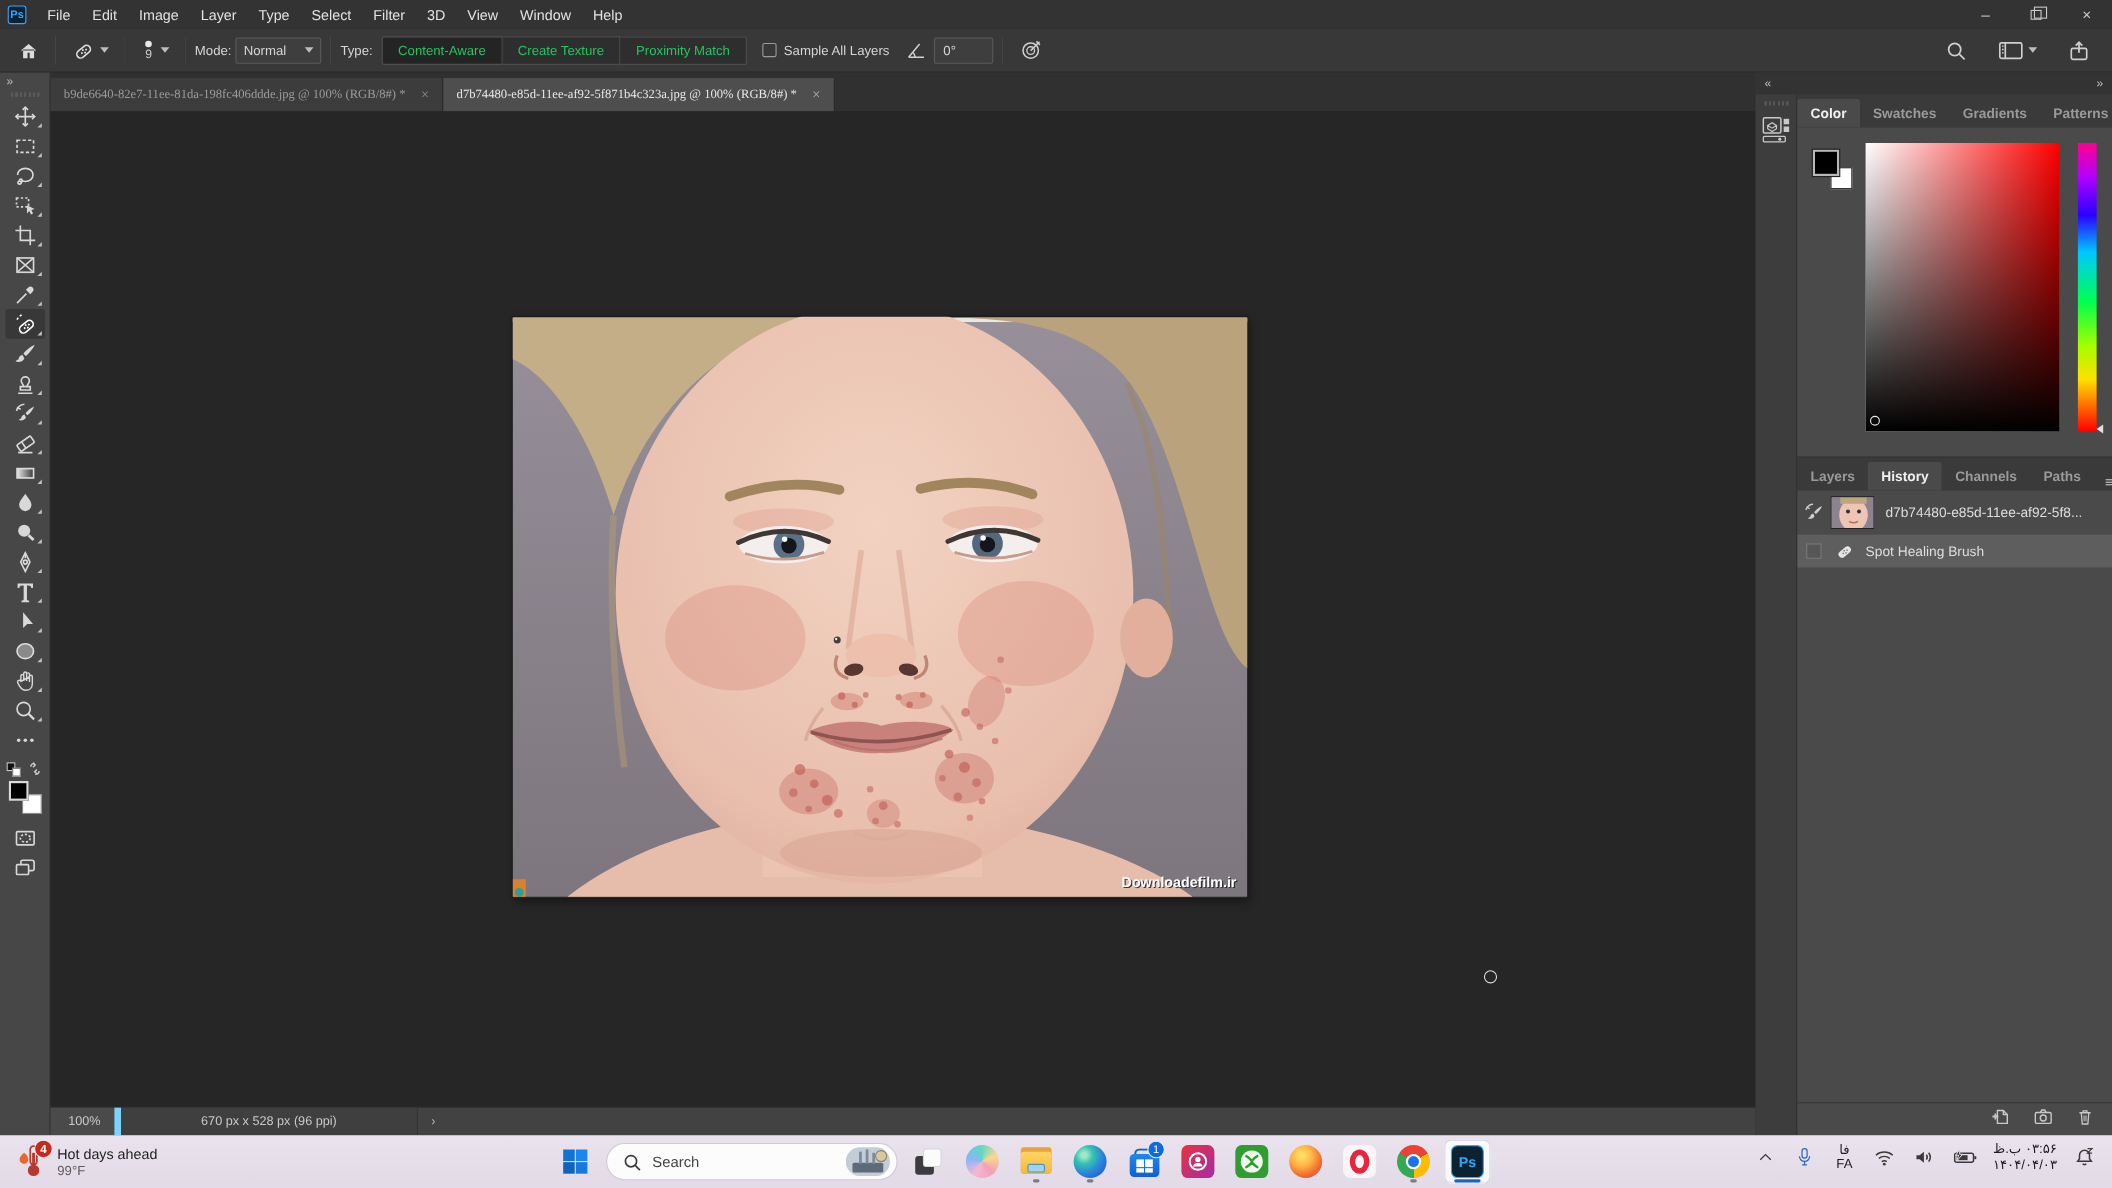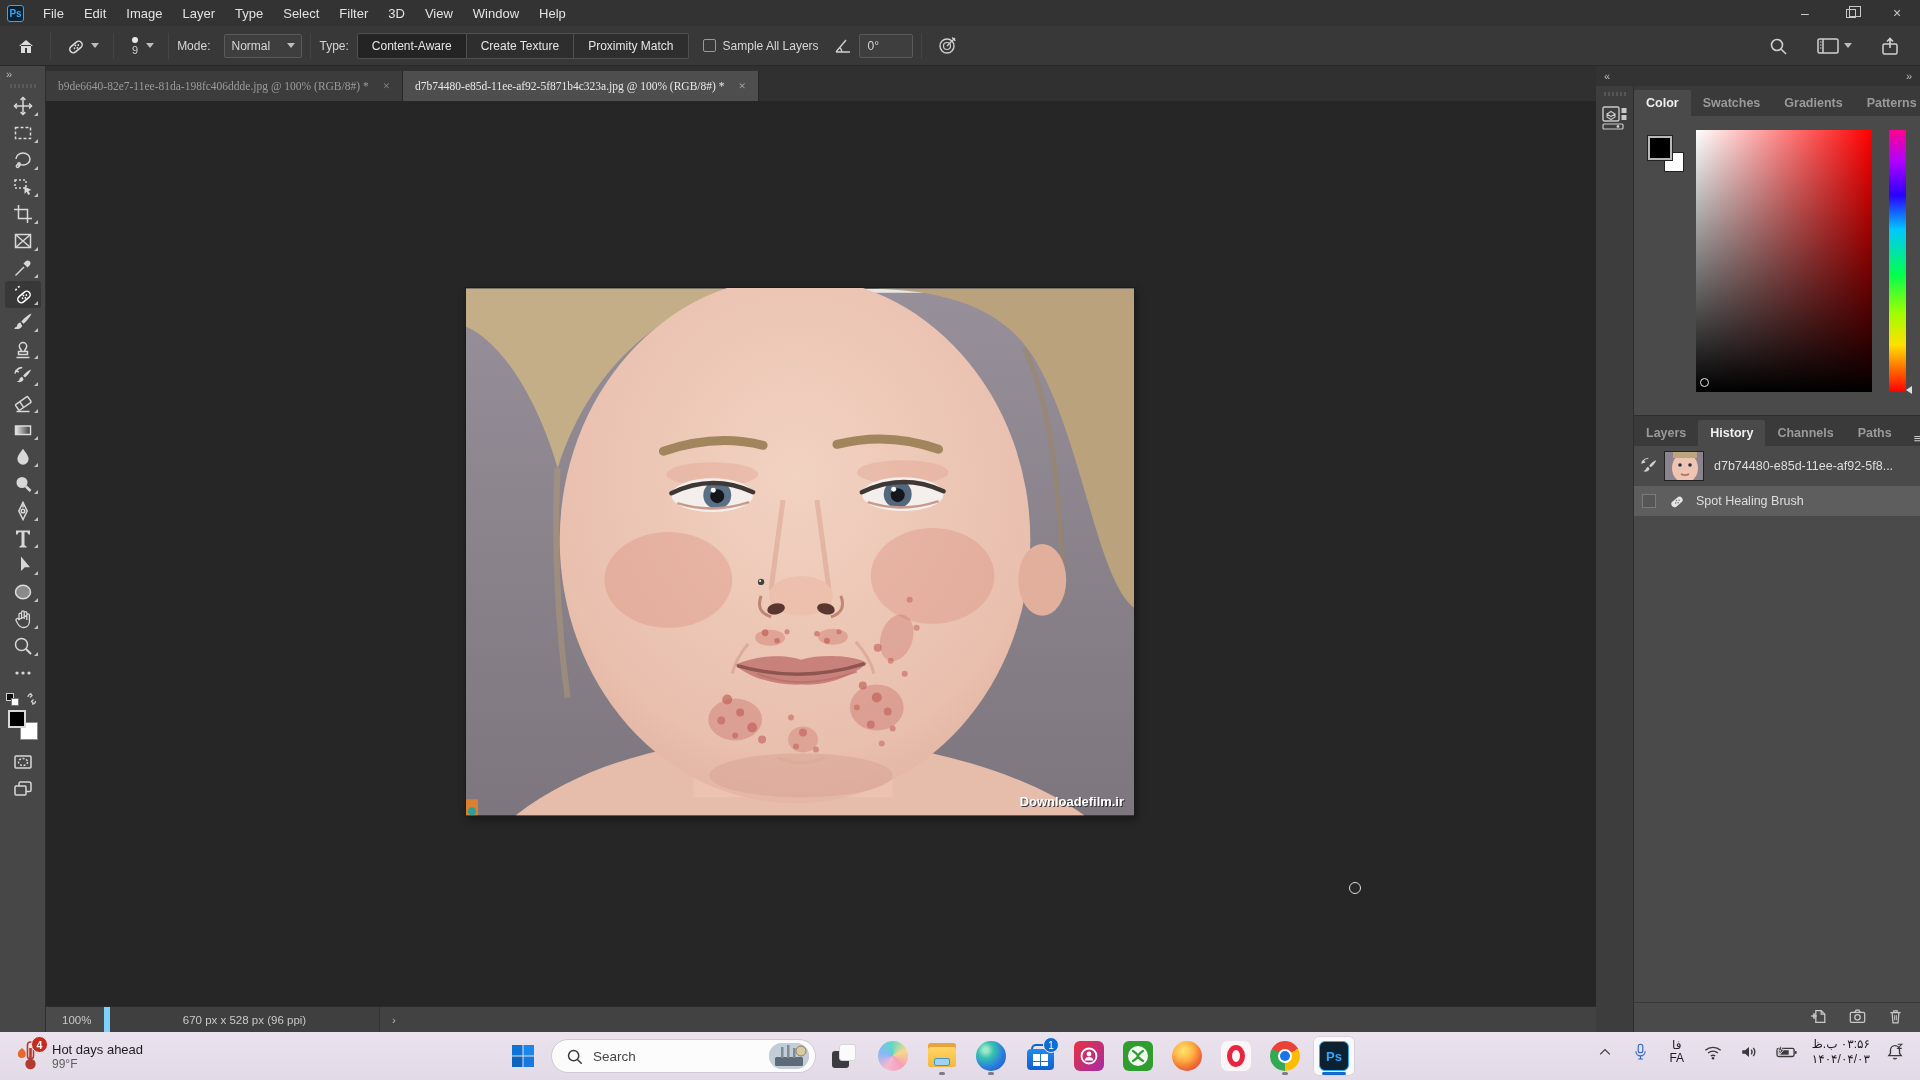--- a/index.html
+++ b/index.html
@@ -20,23 +20,23 @@
 
   
   .optionsbar{position:absolute;left:0;top:26px;width:1920px;height:40px;background:#383838;
     border-bottom:1px solid #282828;display:flex;align-items:center;color:#d6d6d6;font-size:12px;}
   .ob-sep{width:1px;height:26px;background:#2c2c2c;margin:0 8px;border-right:1px solid #454545;}
   .ob-icon{display:flex;align-items:center;justify-content:center;padding:0 6px;height:32px;border-radius:3px;}
   .chev{width:0;height:0;border-left:4px solid transparent;border-right:4px solid transparent;border-top:5px solid #bdbdbd;margin-left:4px;}
   .brush-preview{display:flex;flex-direction:column;align-items:center;line-height:10px;padding:0 4px;}
   .brush-dot{width:6px;height:6px;border-radius:50%;background:#e8e8e8;margin-bottom:2px;}
   .dropdown{display:flex;align-items:center;justify-content:space-between;background:#3e3e3e;border:1px solid #5a5a5a;
-    border-radius:2px;height:24px;min-width:78px;padding:0 6px;margin-left:14px;}
+    border-radius:2px;height:24px;min-width:78px;padding:0 6px;margin-left:4px;}
   .seg-btn{background:#2e2e2e;border:1px solid #505050;border-left:none;height:26px;display:flex;align-items:center;
-    padding:0 14px;color:#e5e5e5;}
+    padding:0 14px;color:#22c55e;}
   .seg-btn.first{border-left:1px solid #505050;border-radius:2px 0 0 2px;}
   .seg-btn.last{border-radius:0 2px 2px 0;}
   .seg-btn.pressed{background:#242424;}
   .checkbox{width:13px;height:13px;border:1px solid #9a9a9a;border-radius:2px;background:transparent;margin:0 7px 0 14px;}
   .num-field{background:#3e3e3e;border:1px solid #5a5a5a;border-radius:2px;height:24px;min-width:54px;
     display:flex;align-items:center;padding:0 8px;margin-left:4px;}
   .ob-right{margin-left:auto;display:flex;align-items:center;padding-right:14px;gap:16px;}
 
   
   .toolrail{position:absolute;left:0;top:66px;width:46px;height:966px;background:#474747;border-right:1px solid #2e2e2e;

